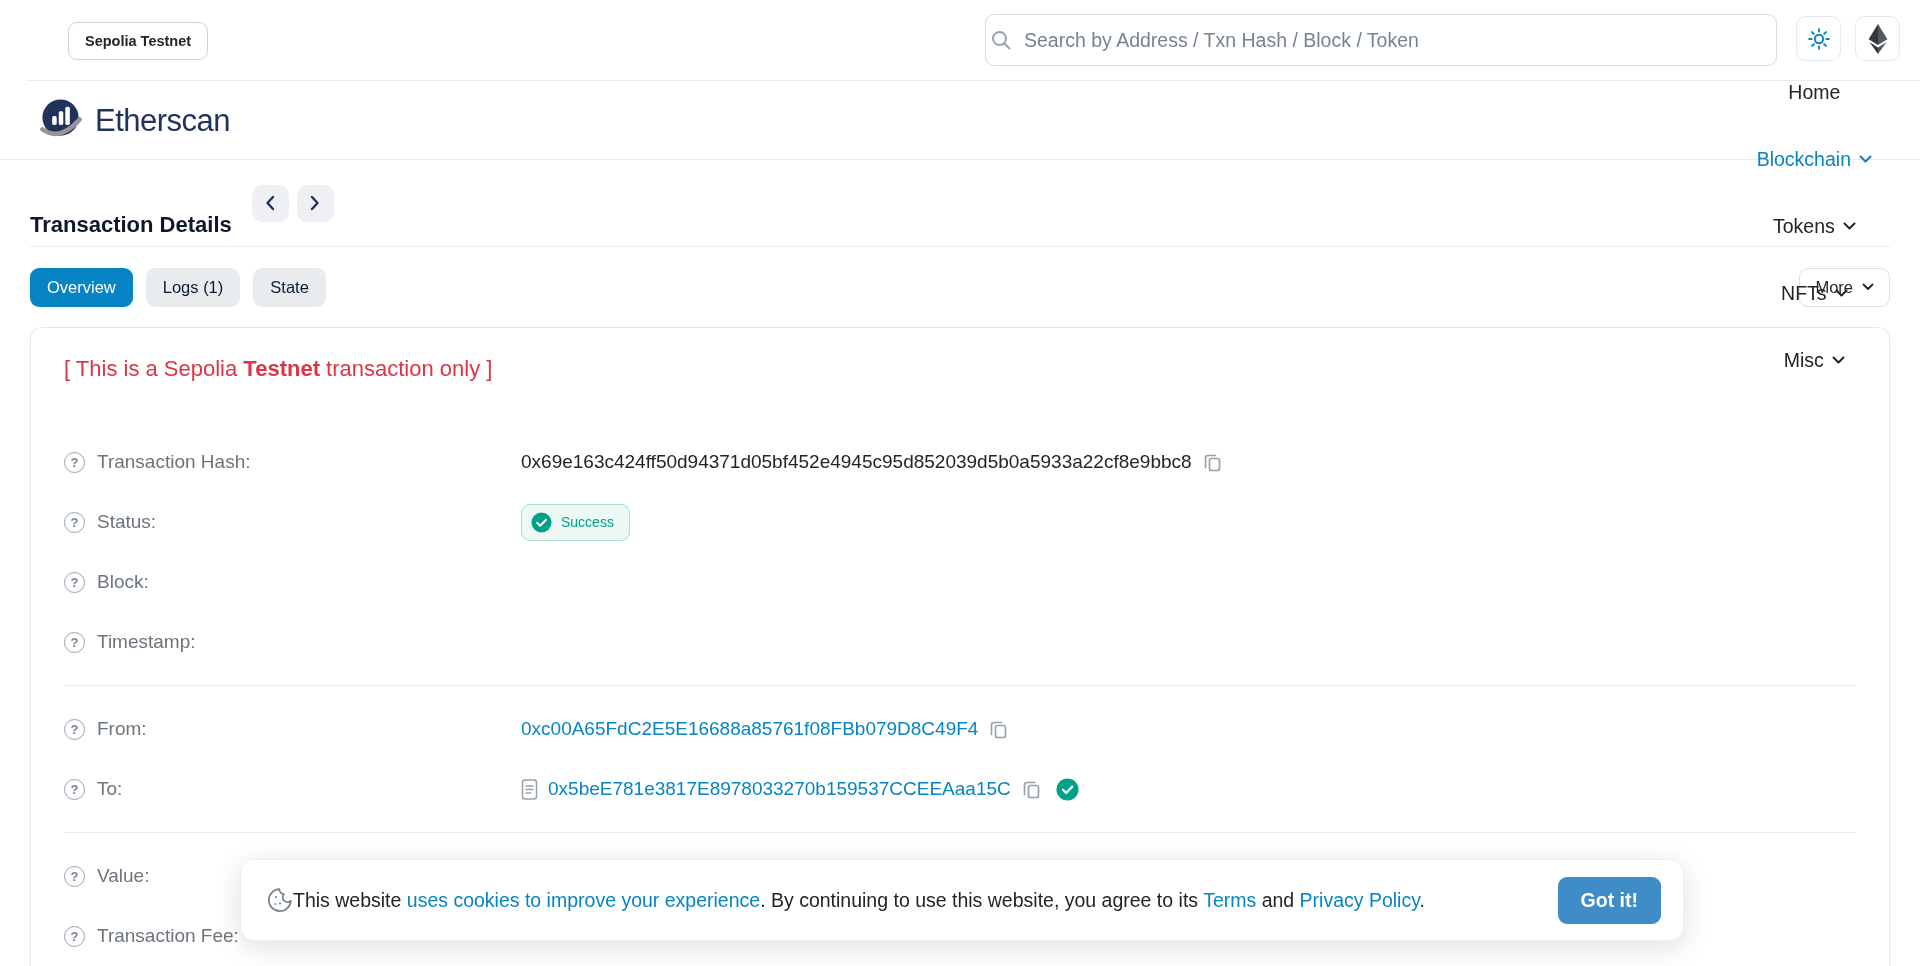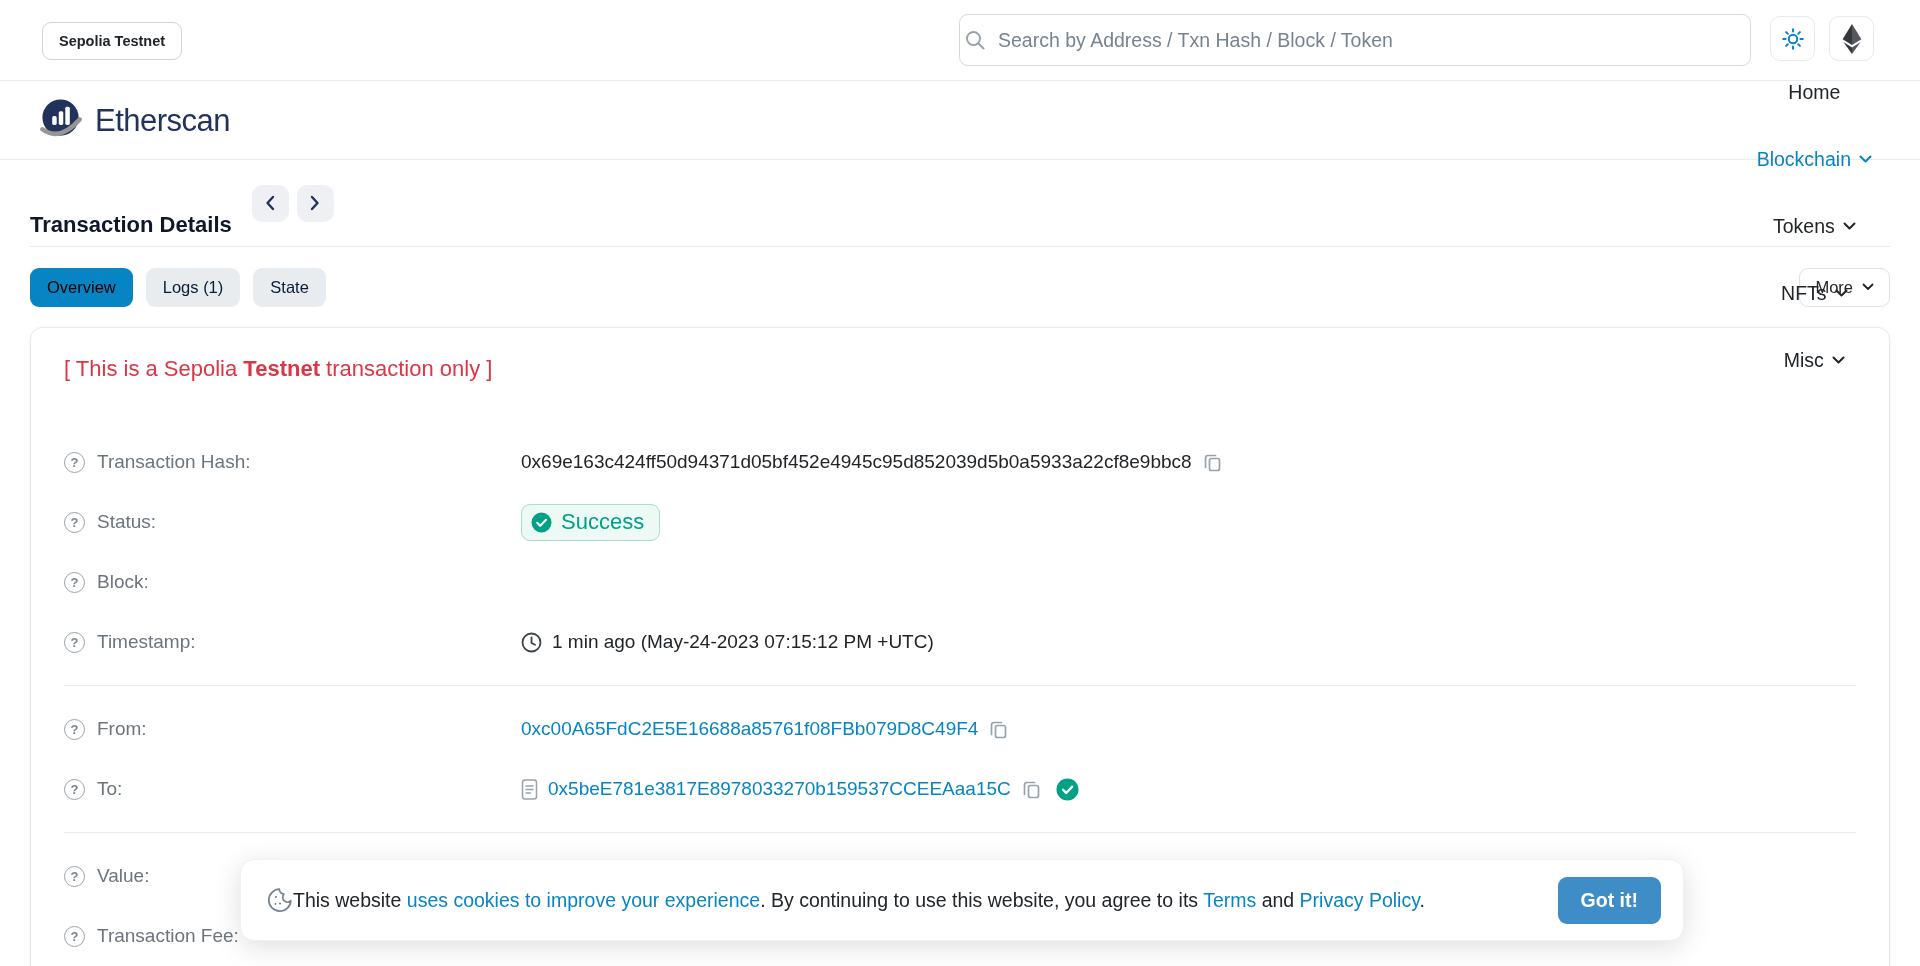--- a/index.html
+++ b/index.html
@@ -1,20 +1,20 @@
 <!DOCTYPE html>
 <html><head>
 <meta charset="utf-8">
 <style>
   * { margin:0; padding:0; box-sizing:border-box; }
   html,body { width:1920px; height:966px; overflow:hidden; background:#fff;
     font-family:"Liberation Sans", sans-serif; color:#212529; }
 
   
-  .topbar { position:relative; height:81px; background:#fff; border-bottom:1px solid #e9ecef; }
+  .topbar { position:relative; height:81px; background:#fff; border-bottom:1px solid #e9ecef;margin-left:26px; }
   .network-btn { position:absolute; left:42px; top:22px; height:38px; padding:0 16px;
     background:#fff; border:1px solid #ced4da; border-radius:9px;
     font-size:14.5px; font-weight:600; color:#212529; display:flex; align-items:center; cursor:pointer; }
   .search-wrap { position:absolute; left:959px; top:14px; width:792px; height:52px;
     background:#fff; border:1px solid #d5dae1; border-radius:9px;
     display:flex; align-items:center; padding:0 4px; gap:12px; }
   .search-wrap input { border:none; outline:none; flex:1; font-size:19.5px;
     font-family:"Liberation Sans", sans-serif; color:#212529; background:transparent; }
   .search-wrap input::placeholder { color:#77838f; }
   .icon-btn { position:absolute; top:16px; width:45px; height:45px; background:#fff;
@@ -41,21 +41,21 @@
   .page-title { font-size:22px; font-weight:700; color:#0f172a;margin-top:44px; }
   .pager-btn { width:37px; height:37px; border:none; background:#eef0f4; border-radius:10px;
     display:flex; align-items:center; justify-content:center; cursor:pointer; }
   .pager-btn.prev { margin-left:20px; }
   .pager-btn.next { margin-left:8px; }
 
   .tabs-row { height:80px; margin:0 30px; display:flex; align-items:center; gap:13px; }
   .tab { height:39px; padding:0 17px; border-radius:9px; border:none;
     font-size:16.5px; font-weight:500; font-family:"Liberation Sans", sans-serif;
     display:flex; align-items:center; cursor:pointer; background:#e9ecef; color:#081d35; }
-  .tab.active { background:#0784c3; color:#000000; }
+  .tab.active { background:#0784c3; color:#ffffff; }
   .more-btn { margin-left:auto; height:39px; padding:0 15px; background:#fff;
     border:1px solid #dde2e8; border-radius:9px; font-size:16.5px; color:#212529;
     font-family:"Liberation Sans", sans-serif;
     display:flex; align-items:center; gap:9px; cursor:pointer; }
 
   .card { margin:0 30px; background:#fff; border:1px solid #e6e9ec; border-radius:12px;
     box-shadow:0 1px 4px rgba(0,0,0,.04); padding:28px 33px; height:720px; }
   .notice { color:#dc3545; font-size:22px; line-height:26px; margin-bottom:50px; }
   .row { display:flex; align-items:center; min-height:60px; }
   .row-label { width:457px; flex:0 0 457px; display:flex; align-items:center; gap:12px;
@@ -63,21 +63,21 @@
   .q-icon { width:21px; height:21px; border:1.5px solid #98a2ac; border-radius:50%;
     display:flex; align-items:center; justify-content:center; font-size:13px;
     font-weight:700; color:#77838f; flex:0 0 21px; cursor:pointer; }
   .row-value { display:flex; align-items:center; gap:10px; font-size:19px; color:#212529; }
   .link { color:#0784c3; text-decoration:none; cursor:pointer; }
   .copy-btn { background:none; border:none; cursor:pointer; display:flex; align-items:center; padding:0; }
   hr.div { border:none; border-top:1px solid #e9ecef; margin:13px 0; }
 
   .status-badge { display:flex; align-items:center; gap:9px; height:37px; padding:0 15px 0 9px;
     background:#ecf9f4; border:1px solid #a9ddce; border-radius:9px;
-    color:#00a186; font-size:22px; font-weight:500; }
+    color:#00a186; font-size:14px; font-weight:500; }
   .confirm-badge { display:flex; align-items:center; height:34px; padding:0 13px;
     margin-left:12px; background:#f8f9fa; border:1px solid #dde2e7; border-radius:8px;
     font-size:14.5px; font-weight:700; color:#081d35; }
 
   
   .cookie-banner { position:absolute; left:240px; top:859px; width:1444px; height:82px;
     background:#fff; border:1px solid #eef0f2; border-radius:14px;
     box-shadow:0 6px 28px rgba(0,0,0,.13); display:flex; align-items:center;
     padding:0 22px 0 26px; z-index:50; }
   .cookie-text { font-size:19.5px; color:#212529; }
@@ -259,29 +259,20 @@
     <div class="row-label">
       <span class="q-icon">?</span>
       <span>Block:</span>
     </div>
   </div>
 
   <div class="row">
     <div class="row-label">
       <span class="q-icon">?</span>
       <span>Timestamp:</span>
-    </div>
-    <div class="row-value">
-      <span style="display:flex;">
-        <svg width="21" height="21" viewBox="0 0 21 21" fill="none" stroke="#3b4249" stroke-width="1.8" stroke-linecap="round">
-          <circle cx="10.5" cy="10.5" r="9"></circle>
-          <path d="M10.5 5.5 V11 L14 12.8"></path>
-        </svg>
-      </span>
-      <span>1 min ago (May-24-2023 07:15:12 PM +UTC)</span>
     </div>
   </div>
 
   <hr class="div">
 
   <div class="row">
     <div class="row-label">
       <span class="q-icon">?</span>
       <span>From:</span>
     </div>

